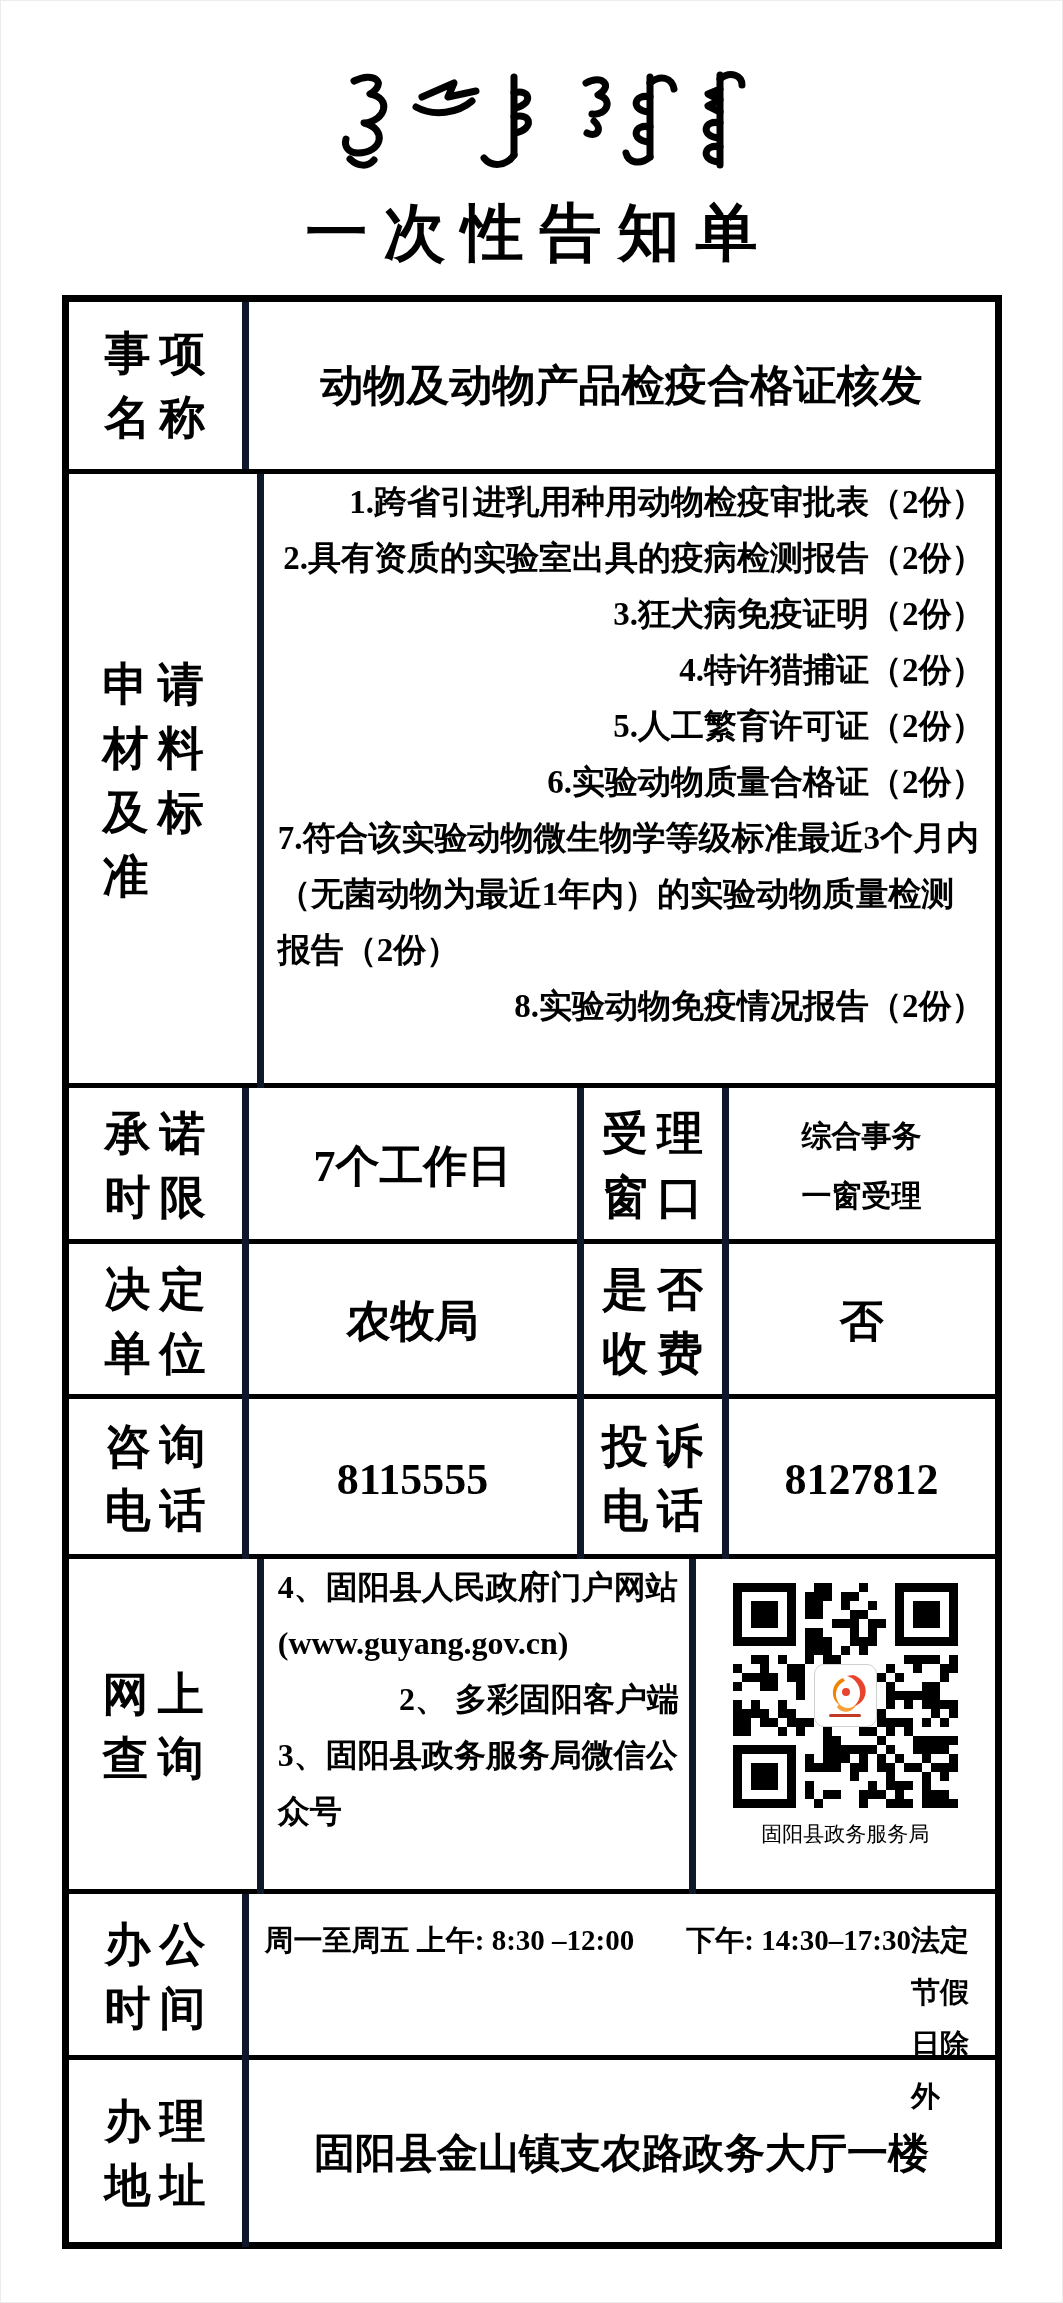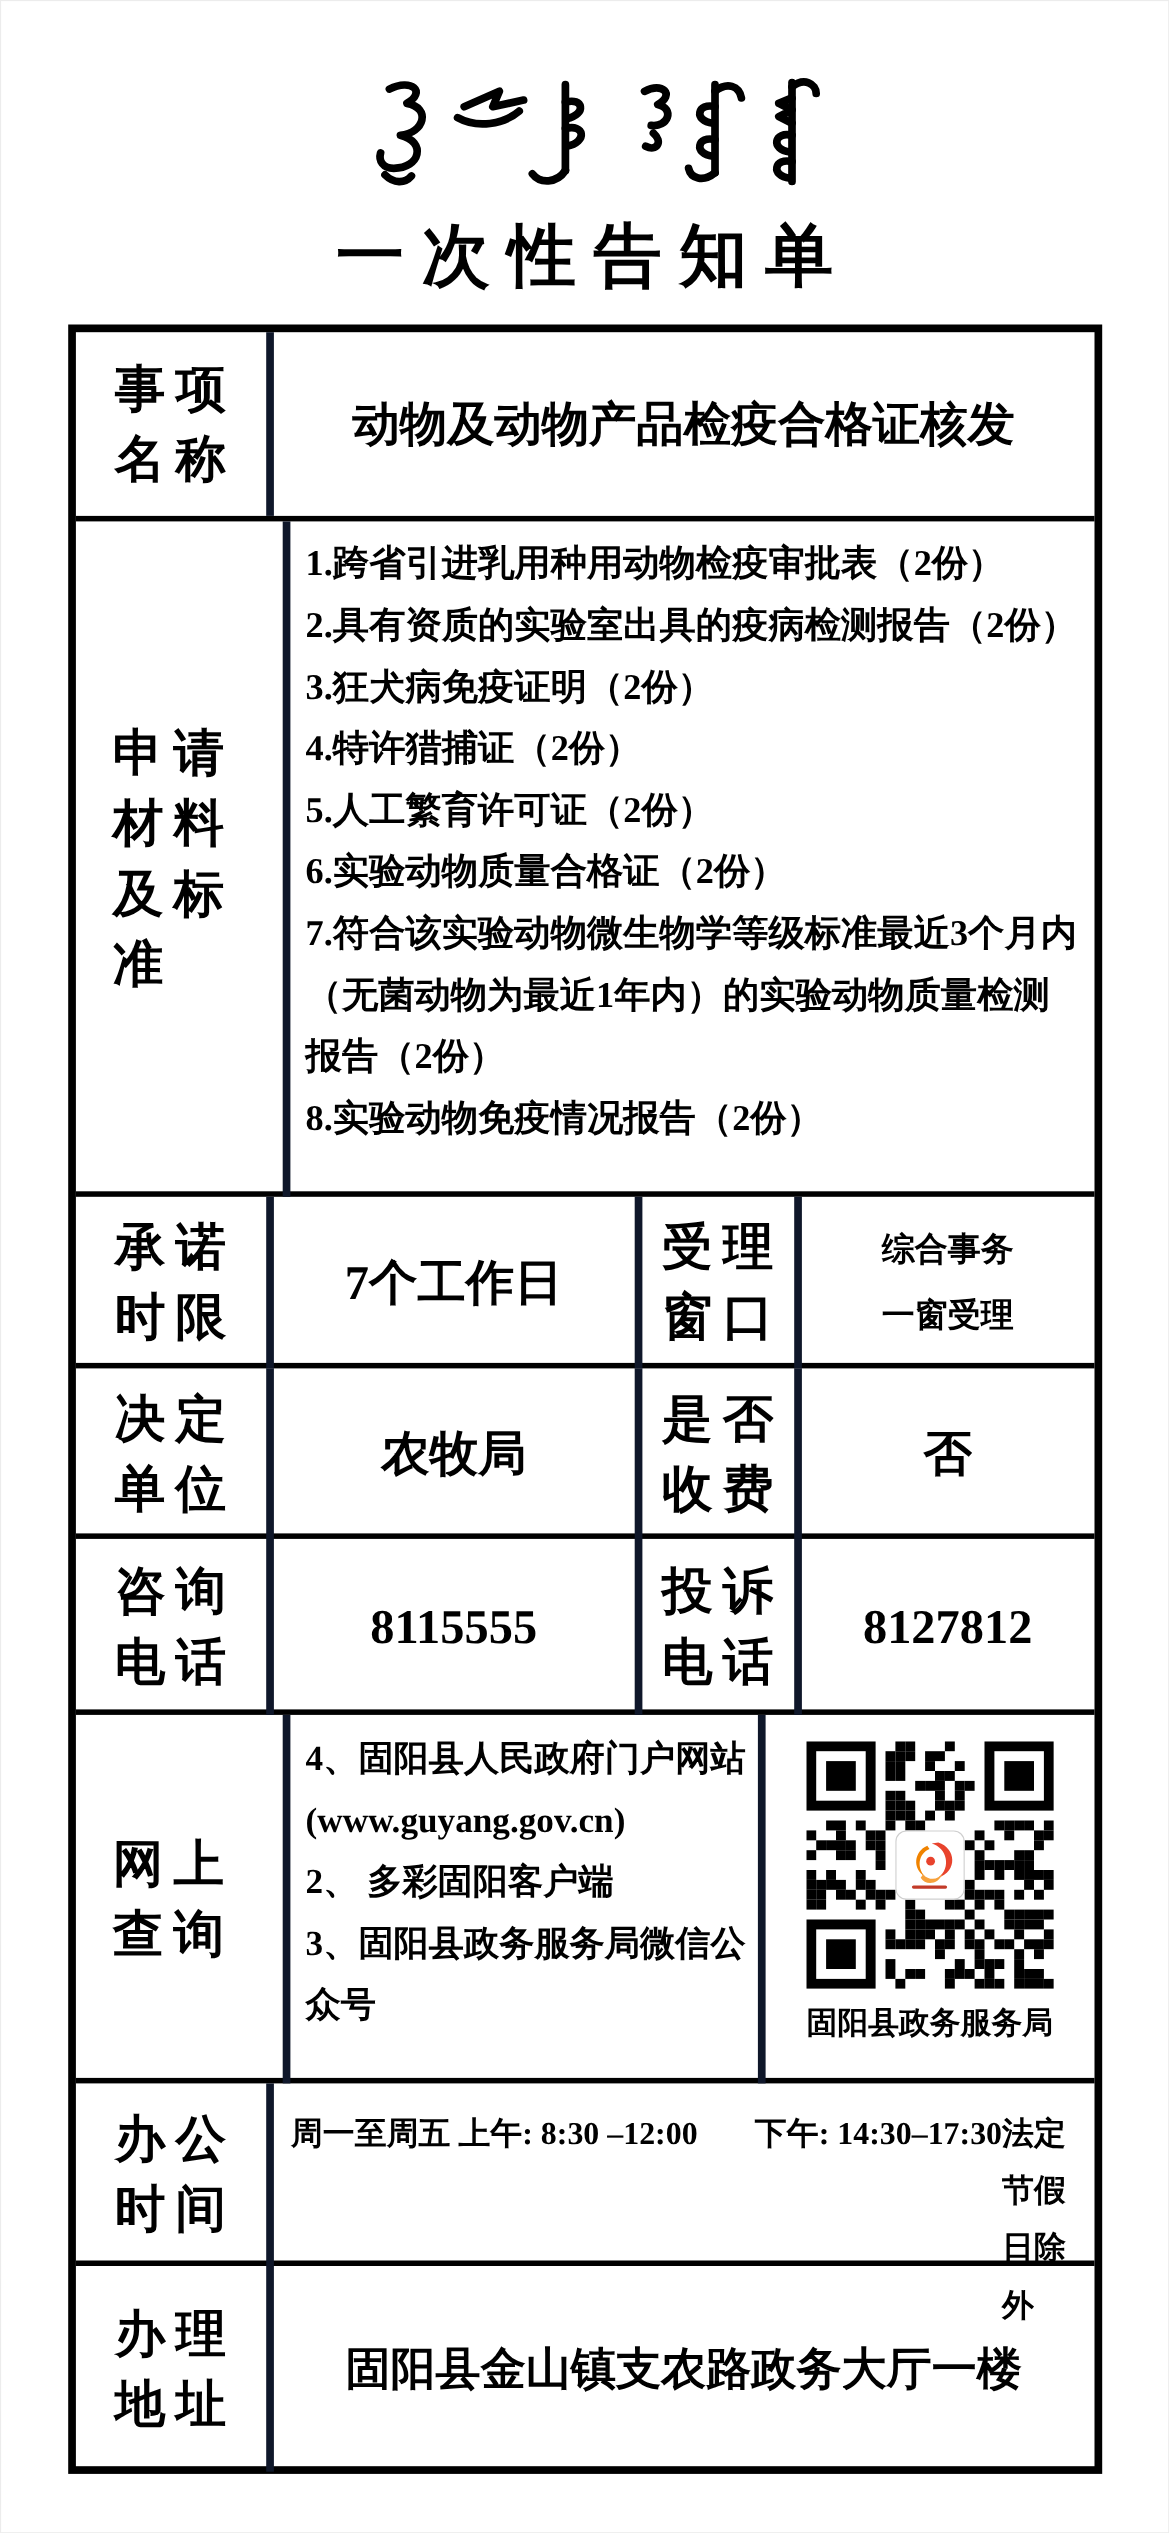--- a/index.html
+++ b/index.html
@@ -45,32 +45,32 @@
     font-size:46px; font-weight:bold; line-height:64px;
     width:2.2em; text-align:justify; text-align-last:justify;
   }
   .big-value   { font-size:43px; font-weight:bold; text-align:center; }
   .mid-value   { font-size:44px; font-weight:bold; text-align:center; }
   .wrap4 {
     font-size:30px; font-weight:bold; line-height:60px;
     width:4em; text-align:center; white-space:normal;
   }
 
-  .cell-listwrap { align-items:flex-start; justify-content:flex-start; padding:11px 10px 10px 14px; flex-direction:column;margin-left:19px; }
+  .cell-listwrap { align-items:flex-end; justify-content:flex-start; padding:0 10px 10px 14px; flex-direction:column;margin-left:19px; }
   .mat-item    { font-size:33px; font-weight:bold; line-height:56px; }
   .online-item { font-size:32px; font-weight:bold; line-height:56px; }
 
   .qr-cell { flex-direction:column; justify-content:flex-start; padding-top:24px; }
   .qr-box { position:relative; width:225px; height:225px; }
   .qr-logo {
     position:absolute; left:81px; top:81px; width:63px; height:63px;
     background:#fff; border:1px solid #cfcfcf; border-radius:10px;
     display:flex; align-items:center; justify-content:center;
   }
-  .qr-caption { margin-top:12px; font-size:28px; font-weight:bold; white-space:nowrap; }
+  .qr-caption { margin-top:12px; font-size:21px; font-weight:normal; white-space:nowrap; }
 
   .hours-cell { align-items:flex-start; justify-content:flex-start; flex-direction:row; padding:20px 10px 10px 16px; }
   .hours-line1 { font-size:29px; font-weight:bold; line-height:52px; white-space:nowrap; }
   .hours-line1 .pm { margin-left:52px; }
   .hours-line2 { font-size:29px; font-weight:bold; line-height:52px; }
 
   .addr-value { font-size:41px; font-weight:bold; white-space:nowrap; }
 </style>
 </head>
 <body>

